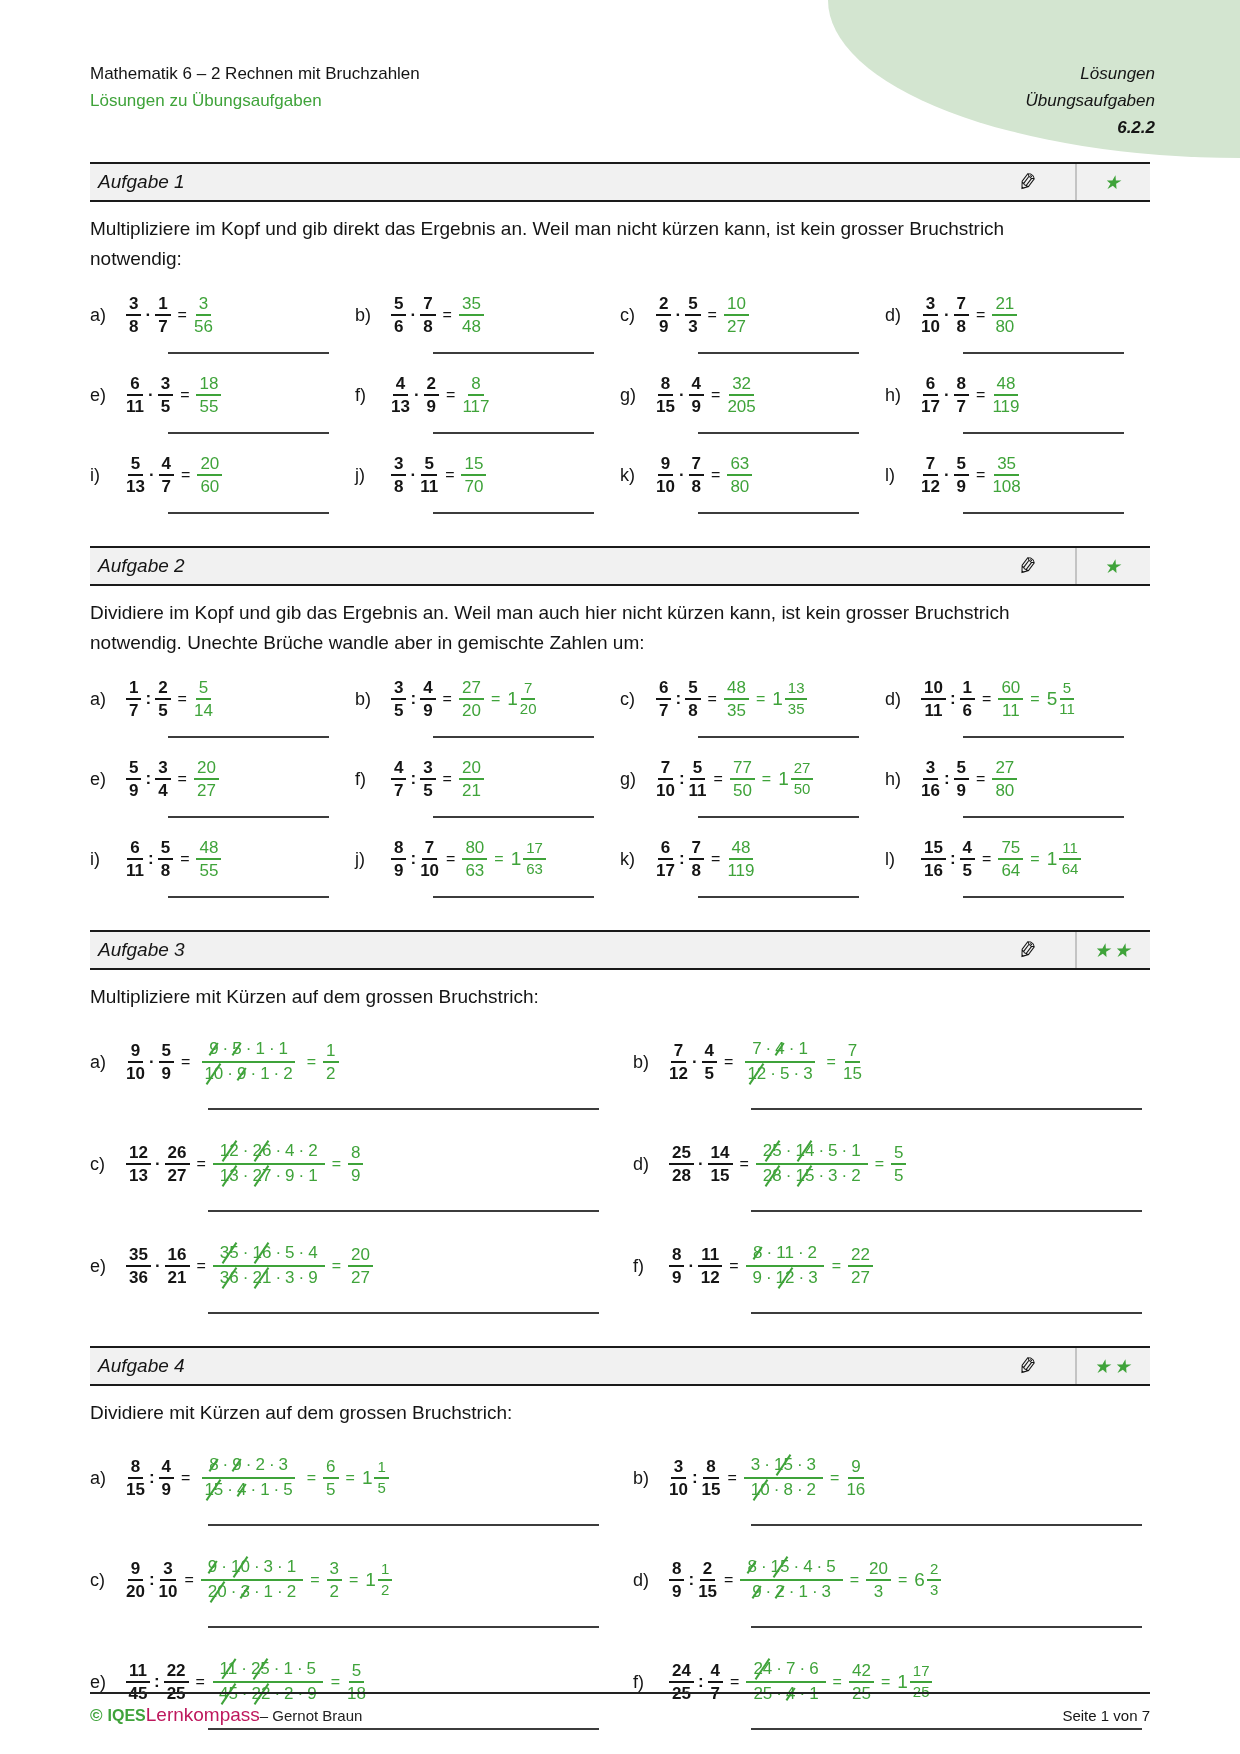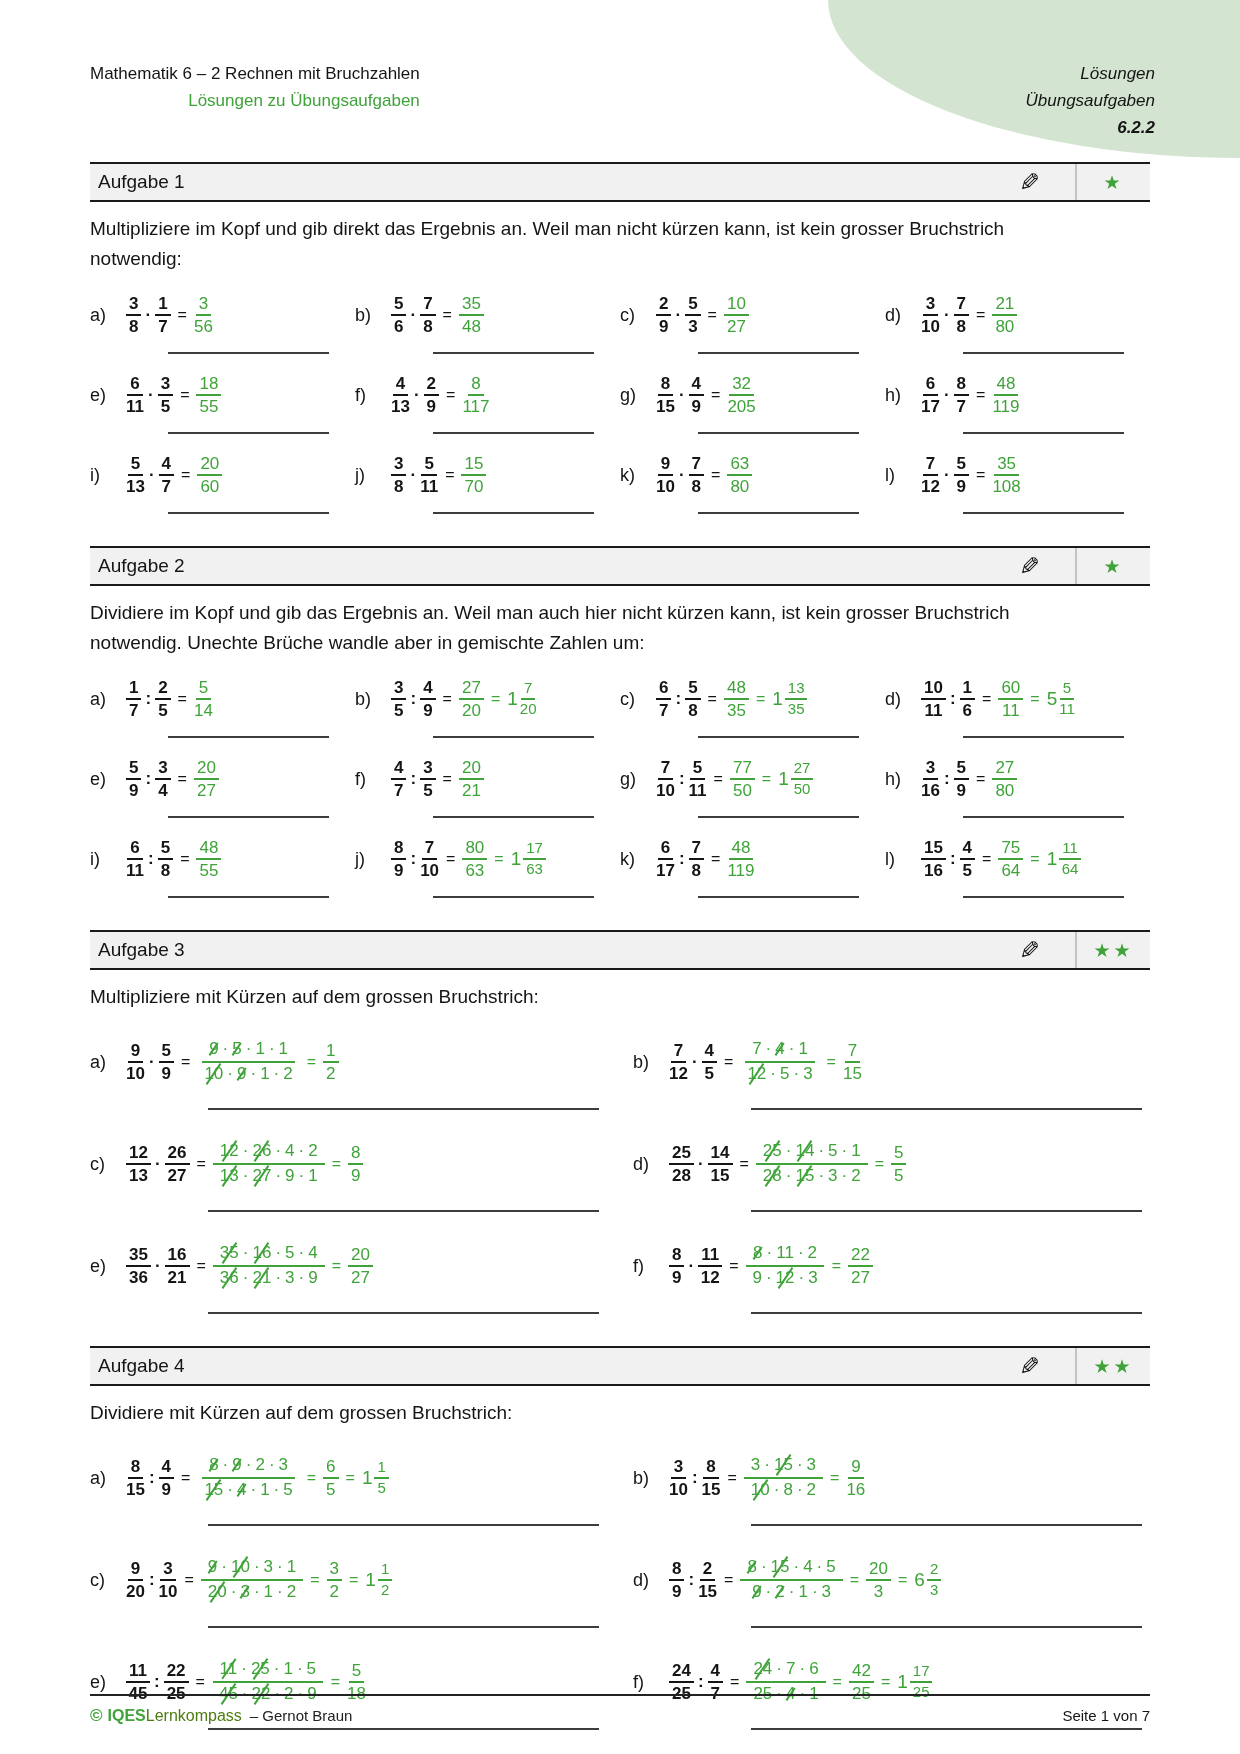--- a/index.html
+++ b/index.html
@@ -14,31 +14,31 @@
   .page{
     position:relative;width:1240px;height:1754px;background:#fff;
     font-family:"Liberation Sans",sans-serif;color:var(--ink);overflow:hidden;
   }
   
   .corner-shape{
     position:absolute;top:0;right:0;width:412px;height:158px;
     background:var(--corner);border-bottom-left-radius:100% 100%;
   }
   header{position:absolute;top:60px;left:90px;right:85px;display:flex;justify-content:space-between;}
-  .header-left{font-size:17px;line-height:27px;text-align:right;}
+  .header-left{font-size:17px;line-height:27px;}
   .h-line2{font-weight:700;}
   .h-line3{font-weight:400;color:var(--green);}
   .header-right{text-align:right;font-size:17px;line-height:27px;font-style:italic;}
   .header-right .bold{font-weight:700;}
 
   main{position:absolute;top:162px;left:90px;width:1060px;}
   .task{margin-bottom:32px;}
   .task-bar{
     display:flex;align-items:stretch;height:40px;background:var(--barbg);
-    border-top:2px solid #1a1a1a;border-bottom:2px solid #1a1a1a;
+    border-top:2px solid #1a1a1a;border-bottom:2px solid #1a1a1a;font-style:italic;
   }
   .task-title{display:flex;align-items:center;padding-left:8px;font-size:19px;}
   .bar-right{margin-left:auto;display:flex;}
   .pencil-cell{
     width:92px;display:flex;align-items:center;justify-content:center;
     border-left:1px solid #c4c4c4;font-size:25px;color:#111;transform:scaleX(-1);
   }
   .star-cell{
     width:74px;display:flex;align-items:center;justify-content:center;
     border-left:1px solid #c4c4c4;color:var(--green);font-size:19px;letter-spacing:3px;
@@ -81,21 +81,21 @@
   .work .wline{left:118px;right:8px;}
 
   footer{
     position:absolute;left:90px;right:90px;bottom:28px;
     border-top:2px solid #222;padding-top:10px;
     display:flex;justify-content:space-between;align-items:baseline;font-size:15px;
   }
   .footer-left{display:flex;align-items:baseline;}
   .c-green{color:var(--green);font-size:17px;font-weight:700;margin-right:5px;}
   .brand-green{color:var(--green);font-size:16px;font-weight:700;}
-  .brand-black{color:#4d7c0f;font-size:16px;margin-right:8px;}
+  .brand-black{color:#be185d;font-size:19px;margin-right:0;}
   .author{color:#222;font-size:15px;}
 </style>
 </head>
 <body>
 
 <div class="page">
   <div class="corner-shape"></div>
 
   <header>
     <div class="header-left">

